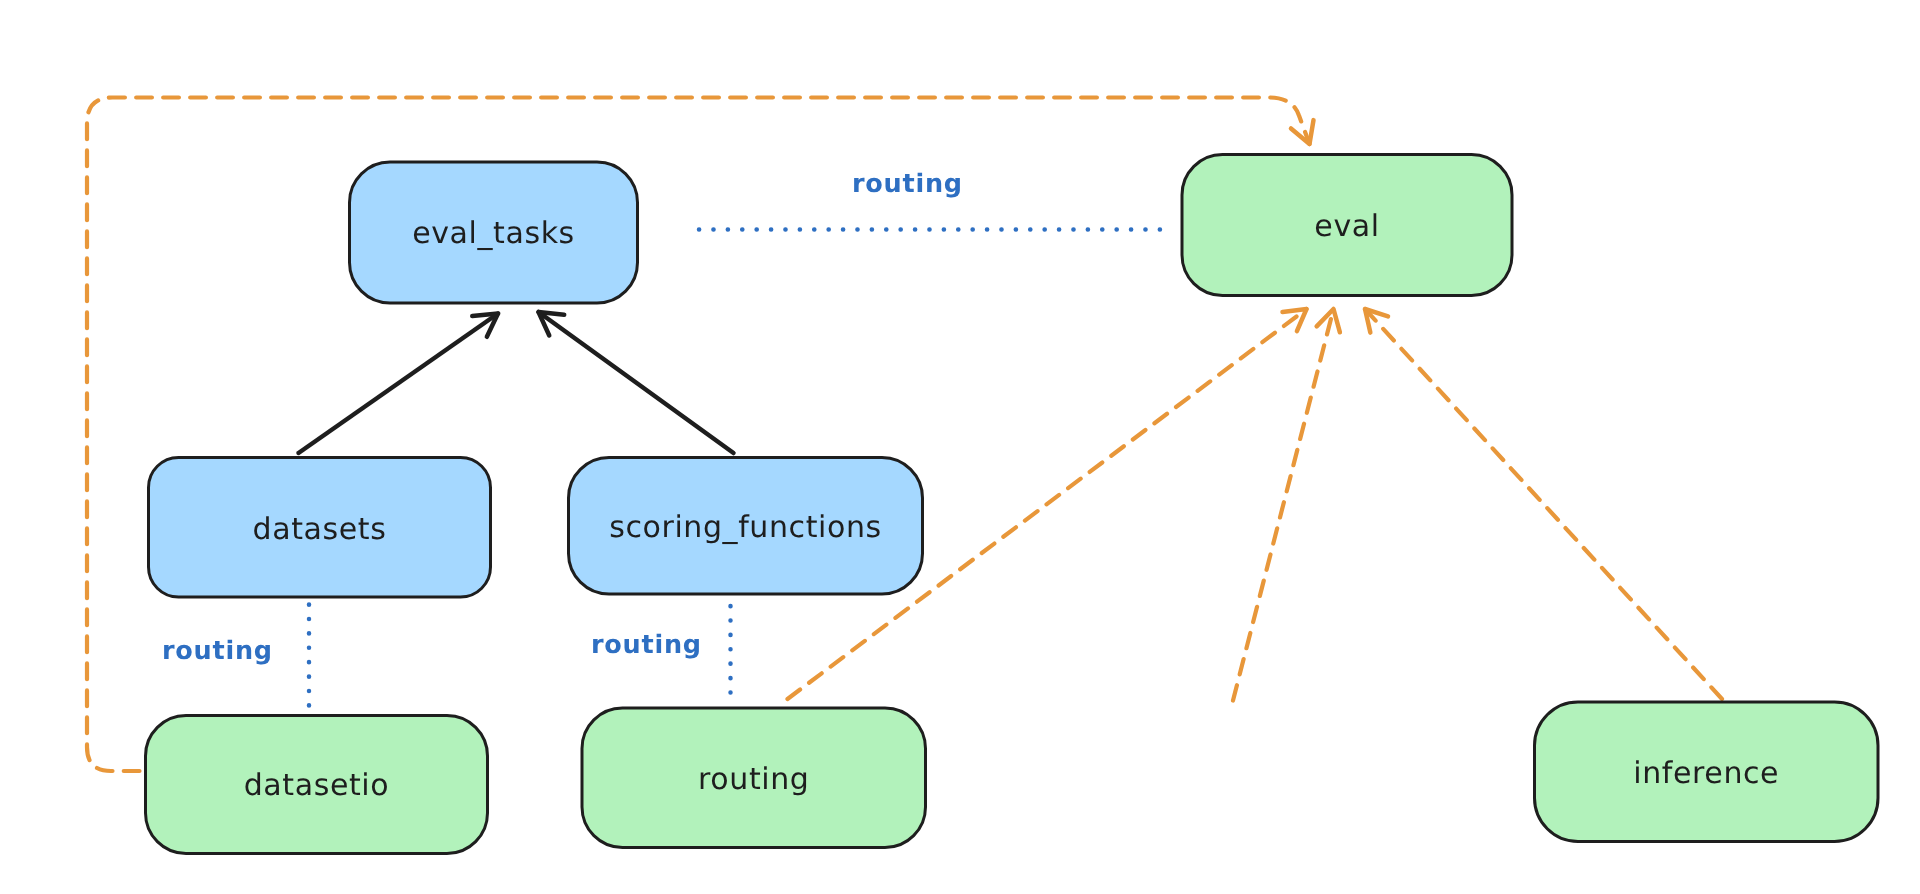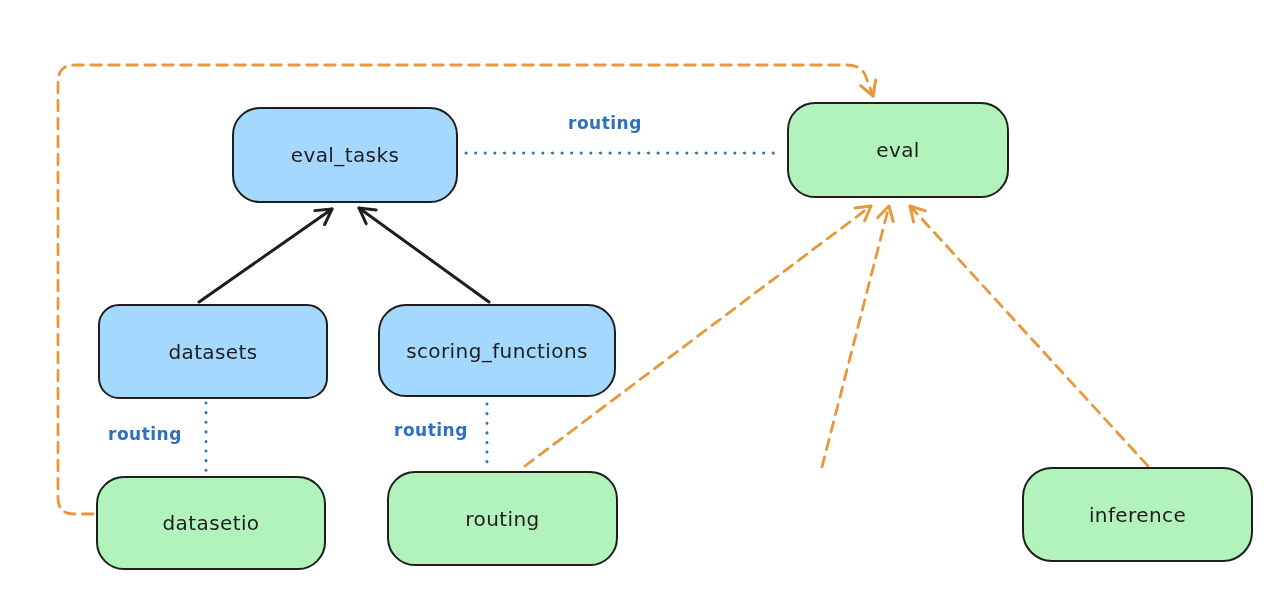--- a/index.html
+++ b/index.html
@@ -79,21 +79,21 @@
     <path class="edge edge-blue" d="M 206 403 L 206 472"></path>
     <path class="edge edge-blue" d="M 487 404 L 487 468"></path>
 
     <path class="edge edge-orange" marker-end="url(#ah-orange)" d="M 525 466 L 871 206"></path>
     <path class="edge edge-orange" marker-end="url(#ah-orange)" d="M 822 467 L 889 206"></path>
     <path class="edge edge-orange" marker-end="url(#ah-orange)" d="M 1148 466 L 910 206"></path>
 
     <path class="edge edge-orange" marker-end="url(#ah-orange)" d="M 93 514 L 74 514 Q 58 514 58 498 L 58 82 Q 58 65 75 65 L 846 65 Q 862 65 866 77 L 873 96"></path>
   </svg>
 
-  <div class="node blue" style="left:232px; top:107px; width:226px; height:96px;">
+  <div class="node blue" style="left:232px; top:107px; width:194px; height:96px;">
     <span class="node-label">eval_tasks</span>
   </div>
 
   <div class="node green" style="left:787px; top:102px; width:222px; height:96px;">
     <span class="node-label">eval</span>
   </div>
 
   <div class="node blue" style="left:98px; top:304px; width:230px; height:95px;border-radius:21px;">
     <span class="node-label">datasets</span>
   </div>

